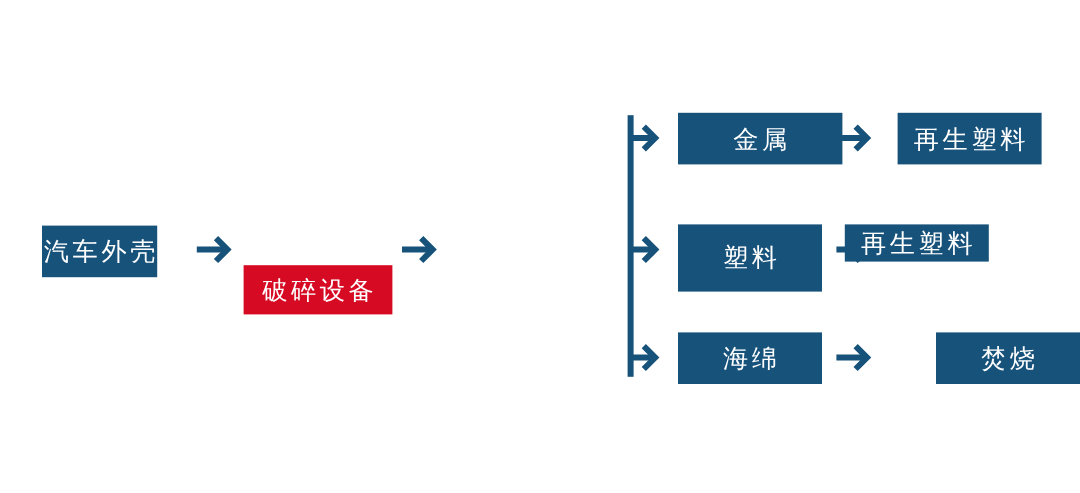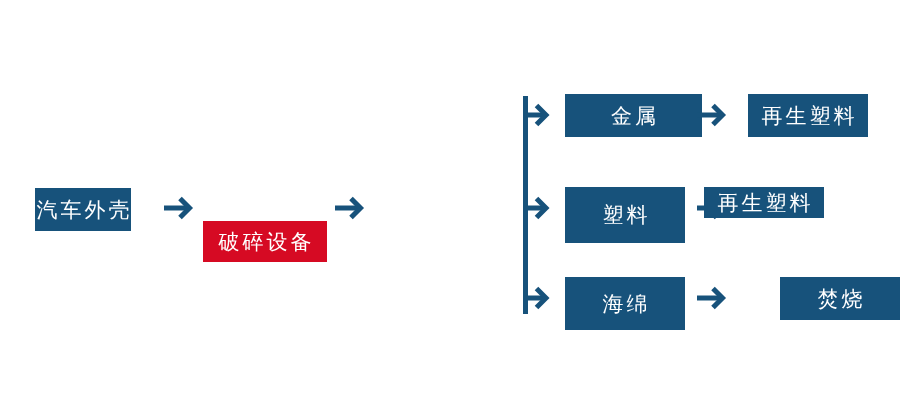--- a/index.html
+++ b/index.html
@@ -40,21 +40,21 @@
   .pos-crusher {left:203px; top:184px; width:124px; height:41px;margin-top:37px;}
   .pos-sorting {left:383px; top:187px; width:117px; height:44px;}
   .pos-arrow-a {left:163px; top:196px;}
   .pos-arrow-b {left:334px; top:196px;}
   .pos-vline   {left:523px; top:96px;  width:5px;   height:218px;}
   .pos-brancharrow-0{left:525px; top:103px;}
   .pos-brancharrow-1{left:525px; top:196px;}
   .pos-brancharrow-2{left:525px; top:286px;}
   .pos-mid-0   {left:565px; top:94px;  width:137px; height:43px;}
   .pos-mid-1   {left:565px; top:187px; width:120px; height:56px;}
-  .pos-mid-2   {left:565px; top:277px; width:120px; height:53px;font-family:Liberation Serif, serif;}
+  .pos-mid-2   {left:565px; top:277px; width:120px; height:43px;font-family:Liberation Serif, serif;}
   .pos-midarrow-0{left:696px; top:103px;}
   .pos-midarrow-1{left:696px; top:196px;}
   .pos-midarrow-2{left:696px; top:286px;}
   .pos-out-0   {left:748px; top:94px;  width:120px; height:43px;}
   .pos-out-1   {left:704px; top:187px; width:120px; height:31px;}
   .pos-out-2   {left:748px; top:277px; width:120px; height:43px;margin-left:32px;}
 </style>
 </head>
 <body>
 

